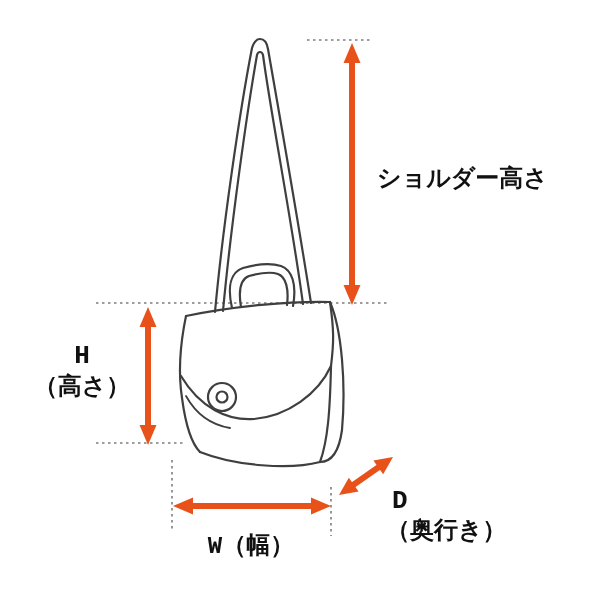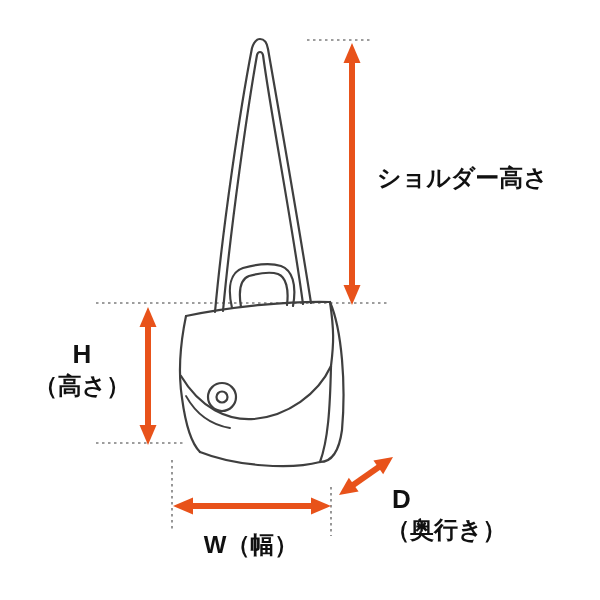--- a/index.html
+++ b/index.html
@@ -1,21 +1,21 @@
 <!DOCTYPE html>
 <html><head>
 <meta charset="utf-8">
 <style>
   html,body{margin:0;padding:0;background:#ffffff;}
   .stage{
     position:relative;
     width:600px;height:600px;
     background:#ffffff;
     overflow:hidden;
-    font-family:Liberation Sans, sans-serif;
+    font-family:Liberation Mono, monospace;
     border-radius:18px;
   }
   svg{display:block;}
   .bag{fill:none;stroke-width:2.2;stroke-linecap:round;stroke-linejoin:round;}
   .bag-thin{fill:none;stroke-width:1.8;stroke-linecap:round;stroke-linejoin:round;}
   .guides line{stroke-width:1.6;stroke-dasharray:2.5 3.5;fill:none;}
   .arrow{stroke:none;}
   .lbl{font-weight:bold;fill:#111111;}
   .lbl-24{font-size:24px;}
   .lbl-26{font-size:26px;}

